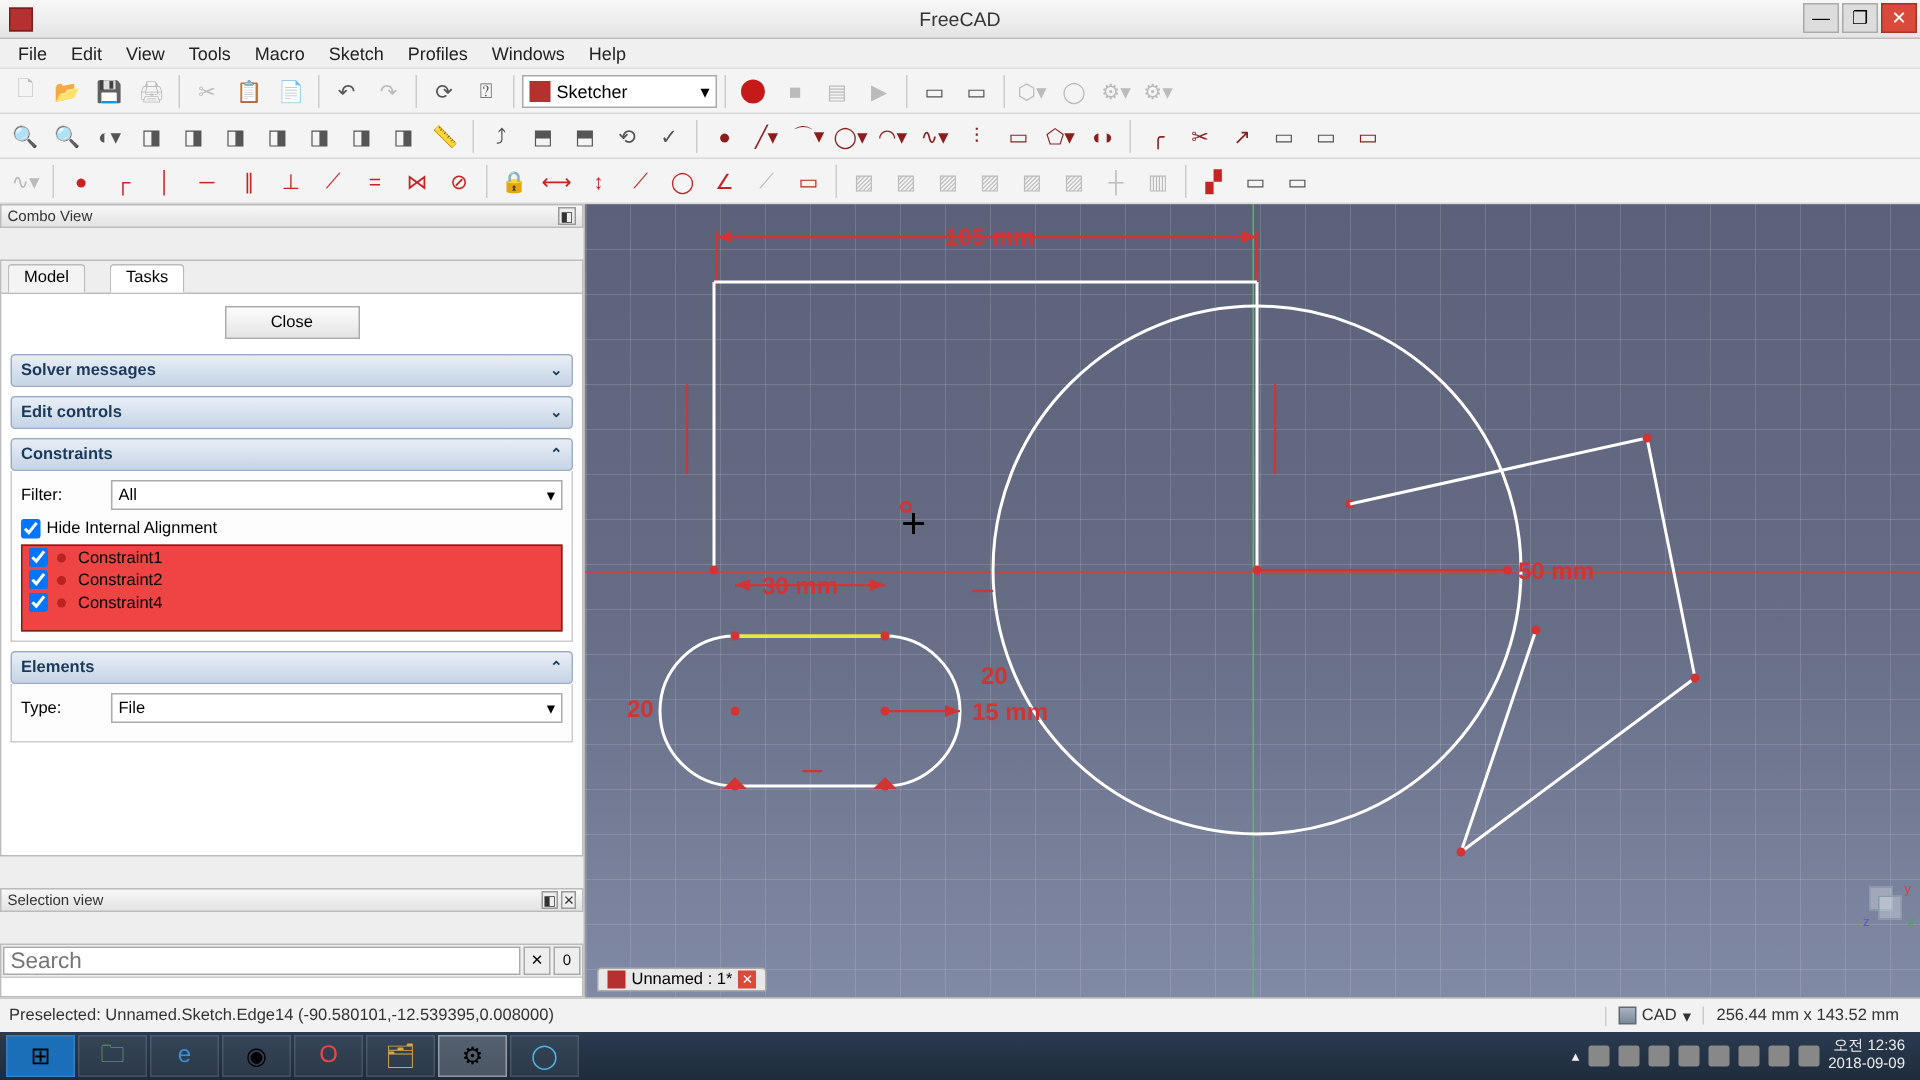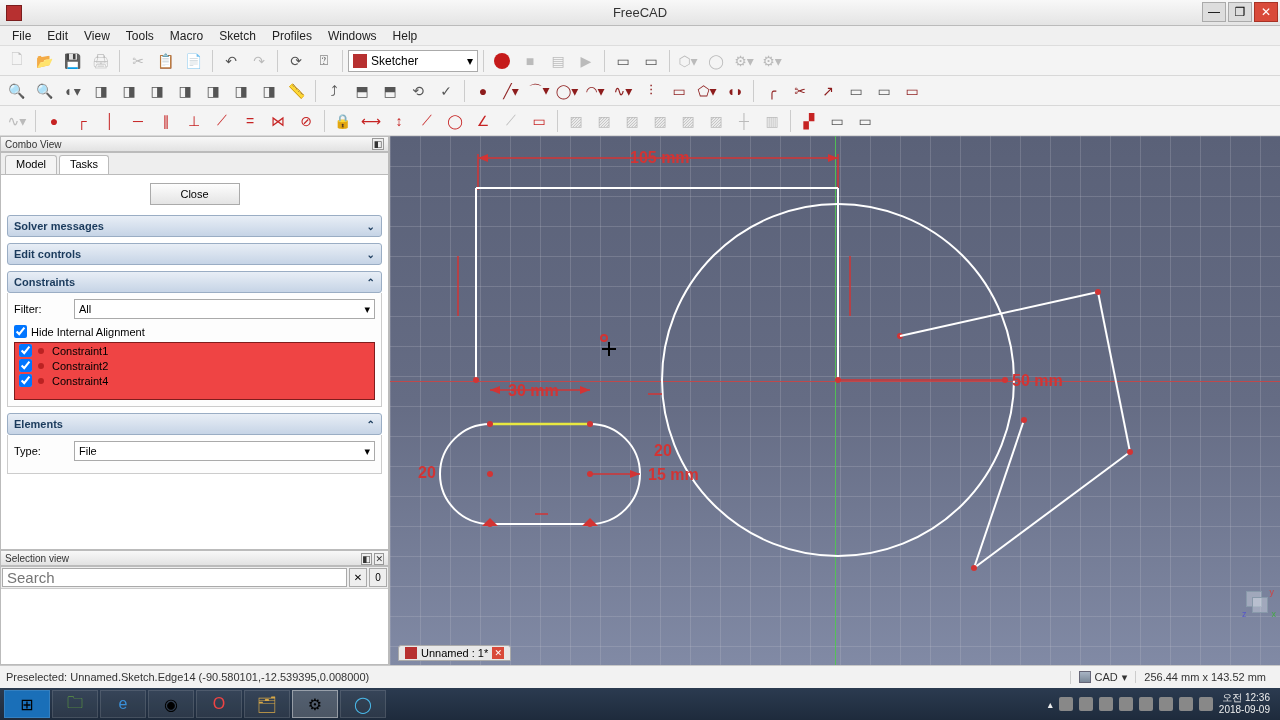--- a/index.html
+++ b/index.html
@@ -23,41 +23,41 @@
   .tool-btn.disabled { color: #bbb; }
   .tool-sep { width: 1px; height: 22px; background: #ccc; margin: 0 3px; }
   .workbench-select { width: 130px; height: 22px; border: 1px solid #aaa; background: #fff; font-size: 12px; padding: 0 4px; display: flex; align-items: center; justify-content: space-between; }
   .workbench-select .wb-icon { width: 14px; height: 14px; background: #b73030; margin-right: 4px; }
   .record-dot { width: 16px; height: 16px; border-radius: 50%; background: #c51a1a; }
   .dark-red { color: #8d1c1c; }
   .red { color: #c62323; }
 
   
   .body-row { display: flex; height: calc(100% - 26px - 20px - 30px - 30px - 30px - 23px - 32px); }
-  .left-col { width: 390px; display: flex; flex-direction: column; background: #eee; border-right: 1px solid #bbb; }
+  .left-col { width: 390px; display: flex; flex-direction: column; background: #eee; border-right: 1px solid #bbb; gap: 21px; }
 
   .panel-title { height: 16px; background: linear-gradient(#f8f8f8, #e2e2e2); border: 1px solid #bbb; font-size: 10px; color: #333; padding: 0 4px; display: flex; align-items: center; justify-content: space-between; }
   .dock-btn { width: 12px; height: 12px; border: 1px solid #999; font-size: 9px; line-height: 10px; text-align: center; background: #eee; }
 
   .combo-view { flex: 0 0 auto; height: 398px; border: 1px solid #bbb; display: flex; flex-direction: column; }
   .tabbar { height: 22px; display: flex; background: #eee; padding: 2px 4px 0 4px; border-bottom: 1px solid #bbb; }
-  .tab { padding: 2px 10px; font-size: 11px; border: 1px solid #bbb; border-bottom: none; background: #f4f4f4; margin-right: 2px; border-radius: 3px 3px 0 0; }
+  .tab { padding: 2px 10px; font-size: 11px; border: 1px solid #bbb; border-bottom: none; background: #f4f4f4; margin-right: 16px; border-radius: 3px 3px 0 0; }
   .tab.active { background: #fff; }
 
   .tasks-body { flex: 1; overflow: hidden; background: #fff; padding: 4px 6px; position: relative; }
   .close-btn { display: block; margin: 4px auto 10px auto; width: 90px; height: 22px; border: 1px solid #aaa; background: linear-gradient(#fdfdfd,#e4e4e4); font-size: 11px; }
 
   .collapsible { margin-bottom: 6px; }
   .collapsible .chead { height: 22px; background: linear-gradient(#e8eef6, #c6d4e6); border: 1px solid #9aadc4; border-radius: 3px; display: flex; align-items: center; padding: 0 6px; font-size: 11px; font-weight: bold; color: #1a3a5c; justify-content: space-between; text-align: center; }
   .collapsible .chead .chev { font-size: 10px; }
   .collapsible .cbody { border: 1px solid #ccc; border-top: none; padding: 6px; font-size: 11px; background: #fdfdfd; }
   .filter-row { display: flex; align-items: center; margin-bottom: 6px; }
   .filter-row label { width: 60px; }
   .filter-row select, .filter-row .sel { flex: 1; height: 20px; border: 1px solid #aaa; font-size: 11px; padding: 0 4px; background: #fff; display: flex; align-items: center; justify-content: space-between; }
-  .chk-row { display: flex; align-items: center; margin-bottom: 4px; }
+  .chk-row { display: flex; margin-bottom: 4px; }
   .chk-row input { margin-right: 4px; }
   .constraints-list { border: 1px solid #7f1d1d; height: 58px; overflow-y: auto; background: #ef4444; }
   .constraints-list .crow { display: flex; align-items: center; padding: 1px 4px; font-size: 11px; }
   .constraints-list .crow input { margin-right: 6px; }
   .constraints-list .crow .dot { width: 6px; height: 6px; border-radius: 50%; background: #b22; margin-right: 8px; }
 
   .selection-view { flex: 1; border: 1px solid #bbb; display: flex; flex-direction: column; }
   .sv-search { height: 22px; display: flex; border-bottom: 1px solid #ccc; }
   .sv-search input { flex: 1; border: 1px solid #aaa; margin: 1px; font-size: 15px; padding: 0 4px; color: #999; }
   .sv-search .sv-btn { width: 18px; border: 1px solid #aaa; margin: 1px; background: #eee; font-size: 10px; text-align: center; line-height: 18px; }

